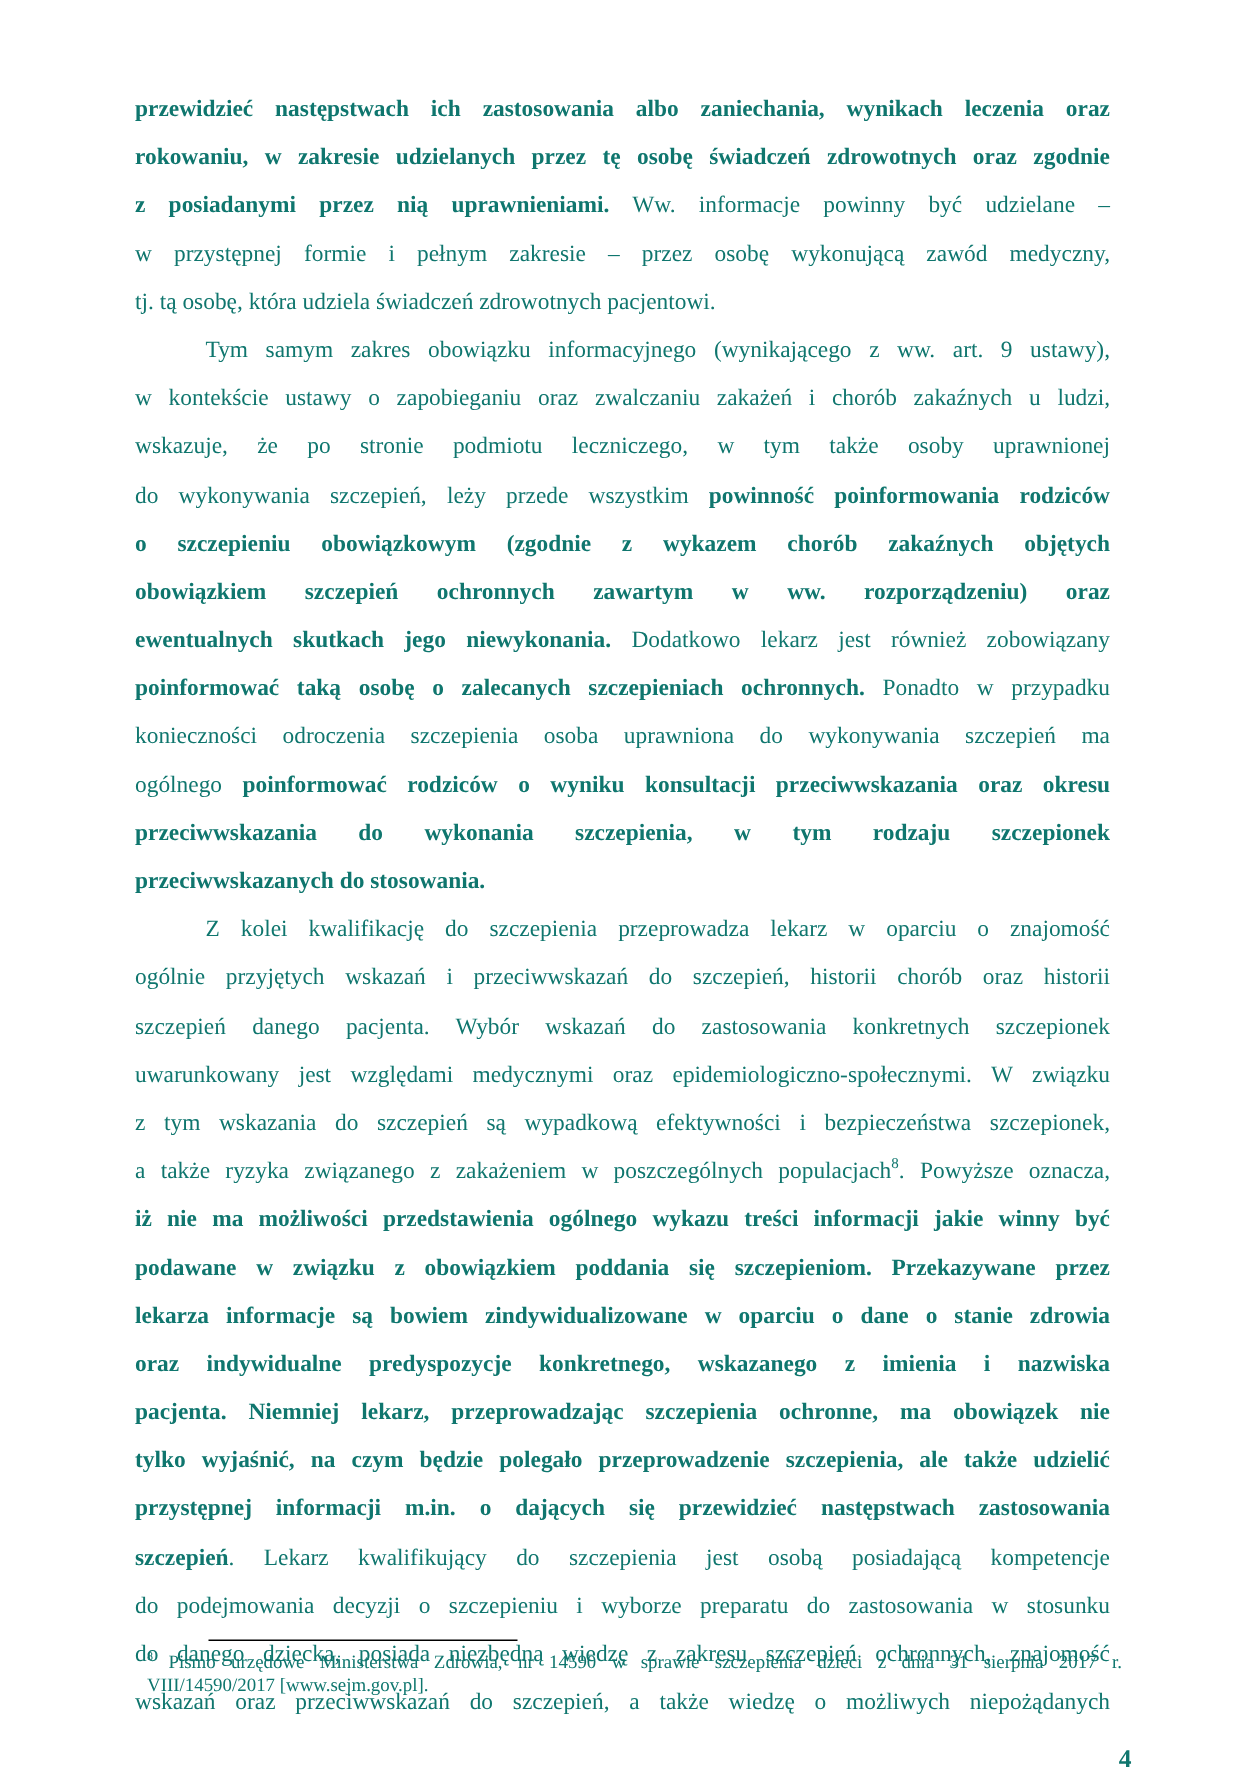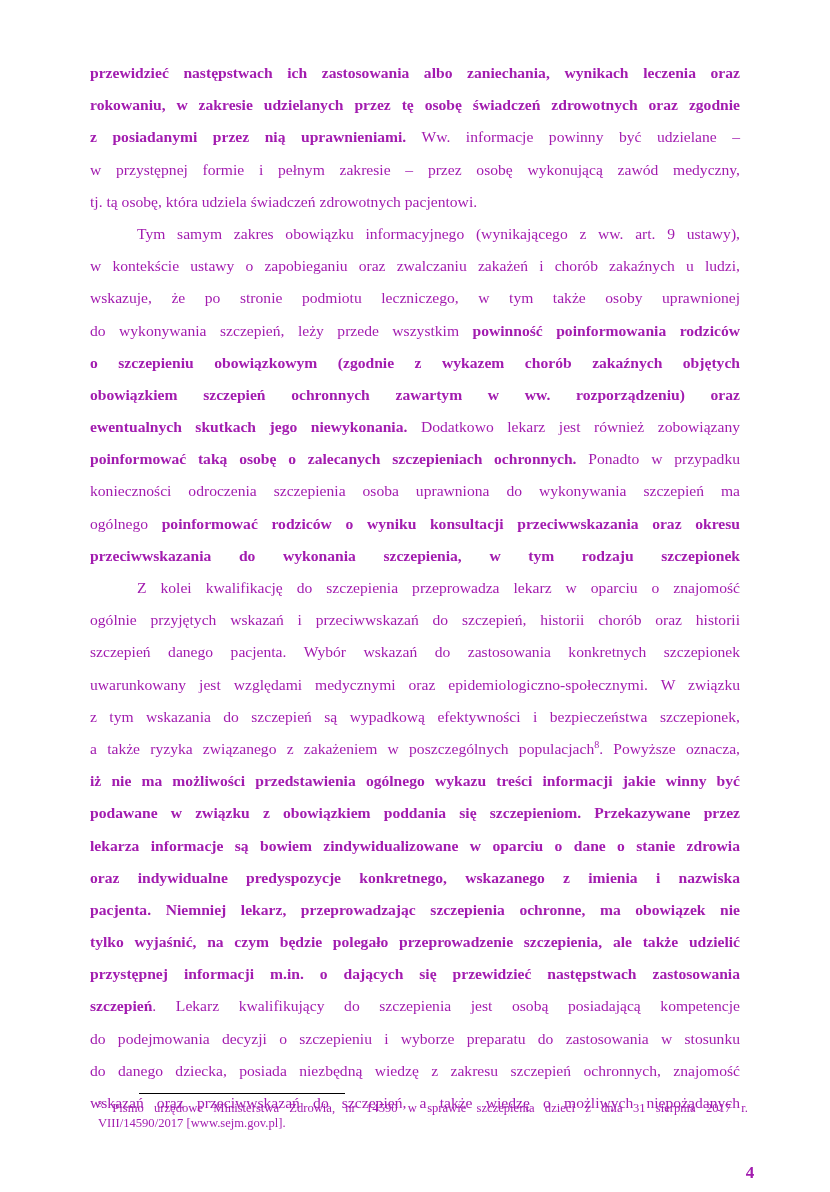--- a/index.html
+++ b/index.html
@@ -1,19 +1,19 @@
 <!DOCTYPE html>
 <html><head>
 <meta charset="utf-8">
 <style>
   html, body { margin: 0; padding: 0; background: #ffffff; }
   body { width: 830px; height: 1192px; position: relative; overflow: hidden; }
   .page {
     position: absolute; left: 0; top: 0; width: 830px; height: 1192px;
-    background: #ffffff; color: #a21caf;
+    background: #ffffff; color: #0f766e;
     font-family: "Liberation Serif", "DejaVu Serif", serif;
   }
   .body-text { position: absolute; left: 90px; top: 57px; width: 650px; }
   .line {
     display: block; height: 32.2px; line-height: 32.2px; font-size: 15.6px;
     text-align: justify; text-align-last: justify; white-space: nowrap;
     overflow: visible;
   }
   .line.last { text-align-last: left; }
   .line.indent { padding-left: 47px; }
@@ -51,20 +51,21 @@
       <span class="line jl"><span>w kontekście ustawy o zapobieganiu oraz zwalczaniu zakażeń i chorób zakaźnych u ludzi,</span></span>
       <span class="line jl"><span>wskazuje, że po stronie podmiotu leczniczego, w tym także osoby uprawnionej</span></span>
       <span class="line jl"><span>do wykonywania szczepień, leży przede wszystkim </span><span class="b">powinność poinformowania rodziców</span></span>
       <span class="line jl"><span class="b">o szczepieniu obowiązkowym (zgodnie z wykazem chorób zakaźnych objętych</span></span>
       <span class="line jl"><span class="b">obowiązkiem szczepień ochronnych zawartym w ww. rozporządzeniu) oraz</span></span>
       <span class="line jl"><span class="b">ewentualnych skutkach jego niewykonania.</span><span> Dodatkowo lekarz jest również zobowiązany</span></span>
       <span class="line jl"><span class="b">poinformować taką osobę o zalecanych szczepieniach ochronnych.</span><span> Ponadto w przypadku</span></span>
       <span class="line jl"><span>konieczności odroczenia szczepienia osoba uprawniona do wykonywania szczepień ma</span></span>
       <span class="line jl"><span>ogólnego </span><span class="b">poinformować rodziców o wyniku konsultacji przeciwwskazania oraz okresu</span></span>
       <span class="line jl"><span class="b">przeciwwskazania do wykonania szczepienia, w tym rodzaju szczepionek</span></span>
+      <span class="line jl last"><span class="b">przeciwwskazanych do stosowania.</span></span>
       <span class="line jl indent"><span>Z kolei kwalifikację do szczepienia przeprowadza lekarz w oparciu o znajomość</span></span>
       <span class="line jl"><span>ogólnie przyjętych wskazań i przeciwwskazań do szczepień, historii chorób oraz historii</span></span>
       <span class="line jl"><span>szczepień danego pacjenta. Wybór wskazań do zastosowania konkretnych szczepionek</span></span>
       <span class="line jl"><span>uwarunkowany jest względami medycznymi oraz epidemiologiczno-społecznymi. W związku</span></span>
       <span class="line jl"><span>z tym wskazania do szczepień są wypadkową efektywności i bezpieczeństwa szczepionek,</span></span>
       <span class="line jl"><span>a także ryzyka związanego z zakażeniem w poszczególnych populacjach</span><sup class="fnref">8</sup><span>. Powyższe oznacza,</span></span>
       <span class="line jl"><span class="b">iż nie ma możliwości przedstawienia ogólnego wykazu treści informacji jakie winny być</span></span>
       <span class="line jl"><span class="b">podawane w związku z obowiązkiem poddania się szczepieniom. Przekazywane przez</span></span>
       <span class="line jl"><span class="b">lekarza informacje są bowiem zindywidualizowane w oparciu o dane o stanie zdrowia</span></span>
       <span class="line jl"><span class="b">oraz indywidualne predyspozycje konkretnego, wskazanego z imienia i nazwiska</span></span>

